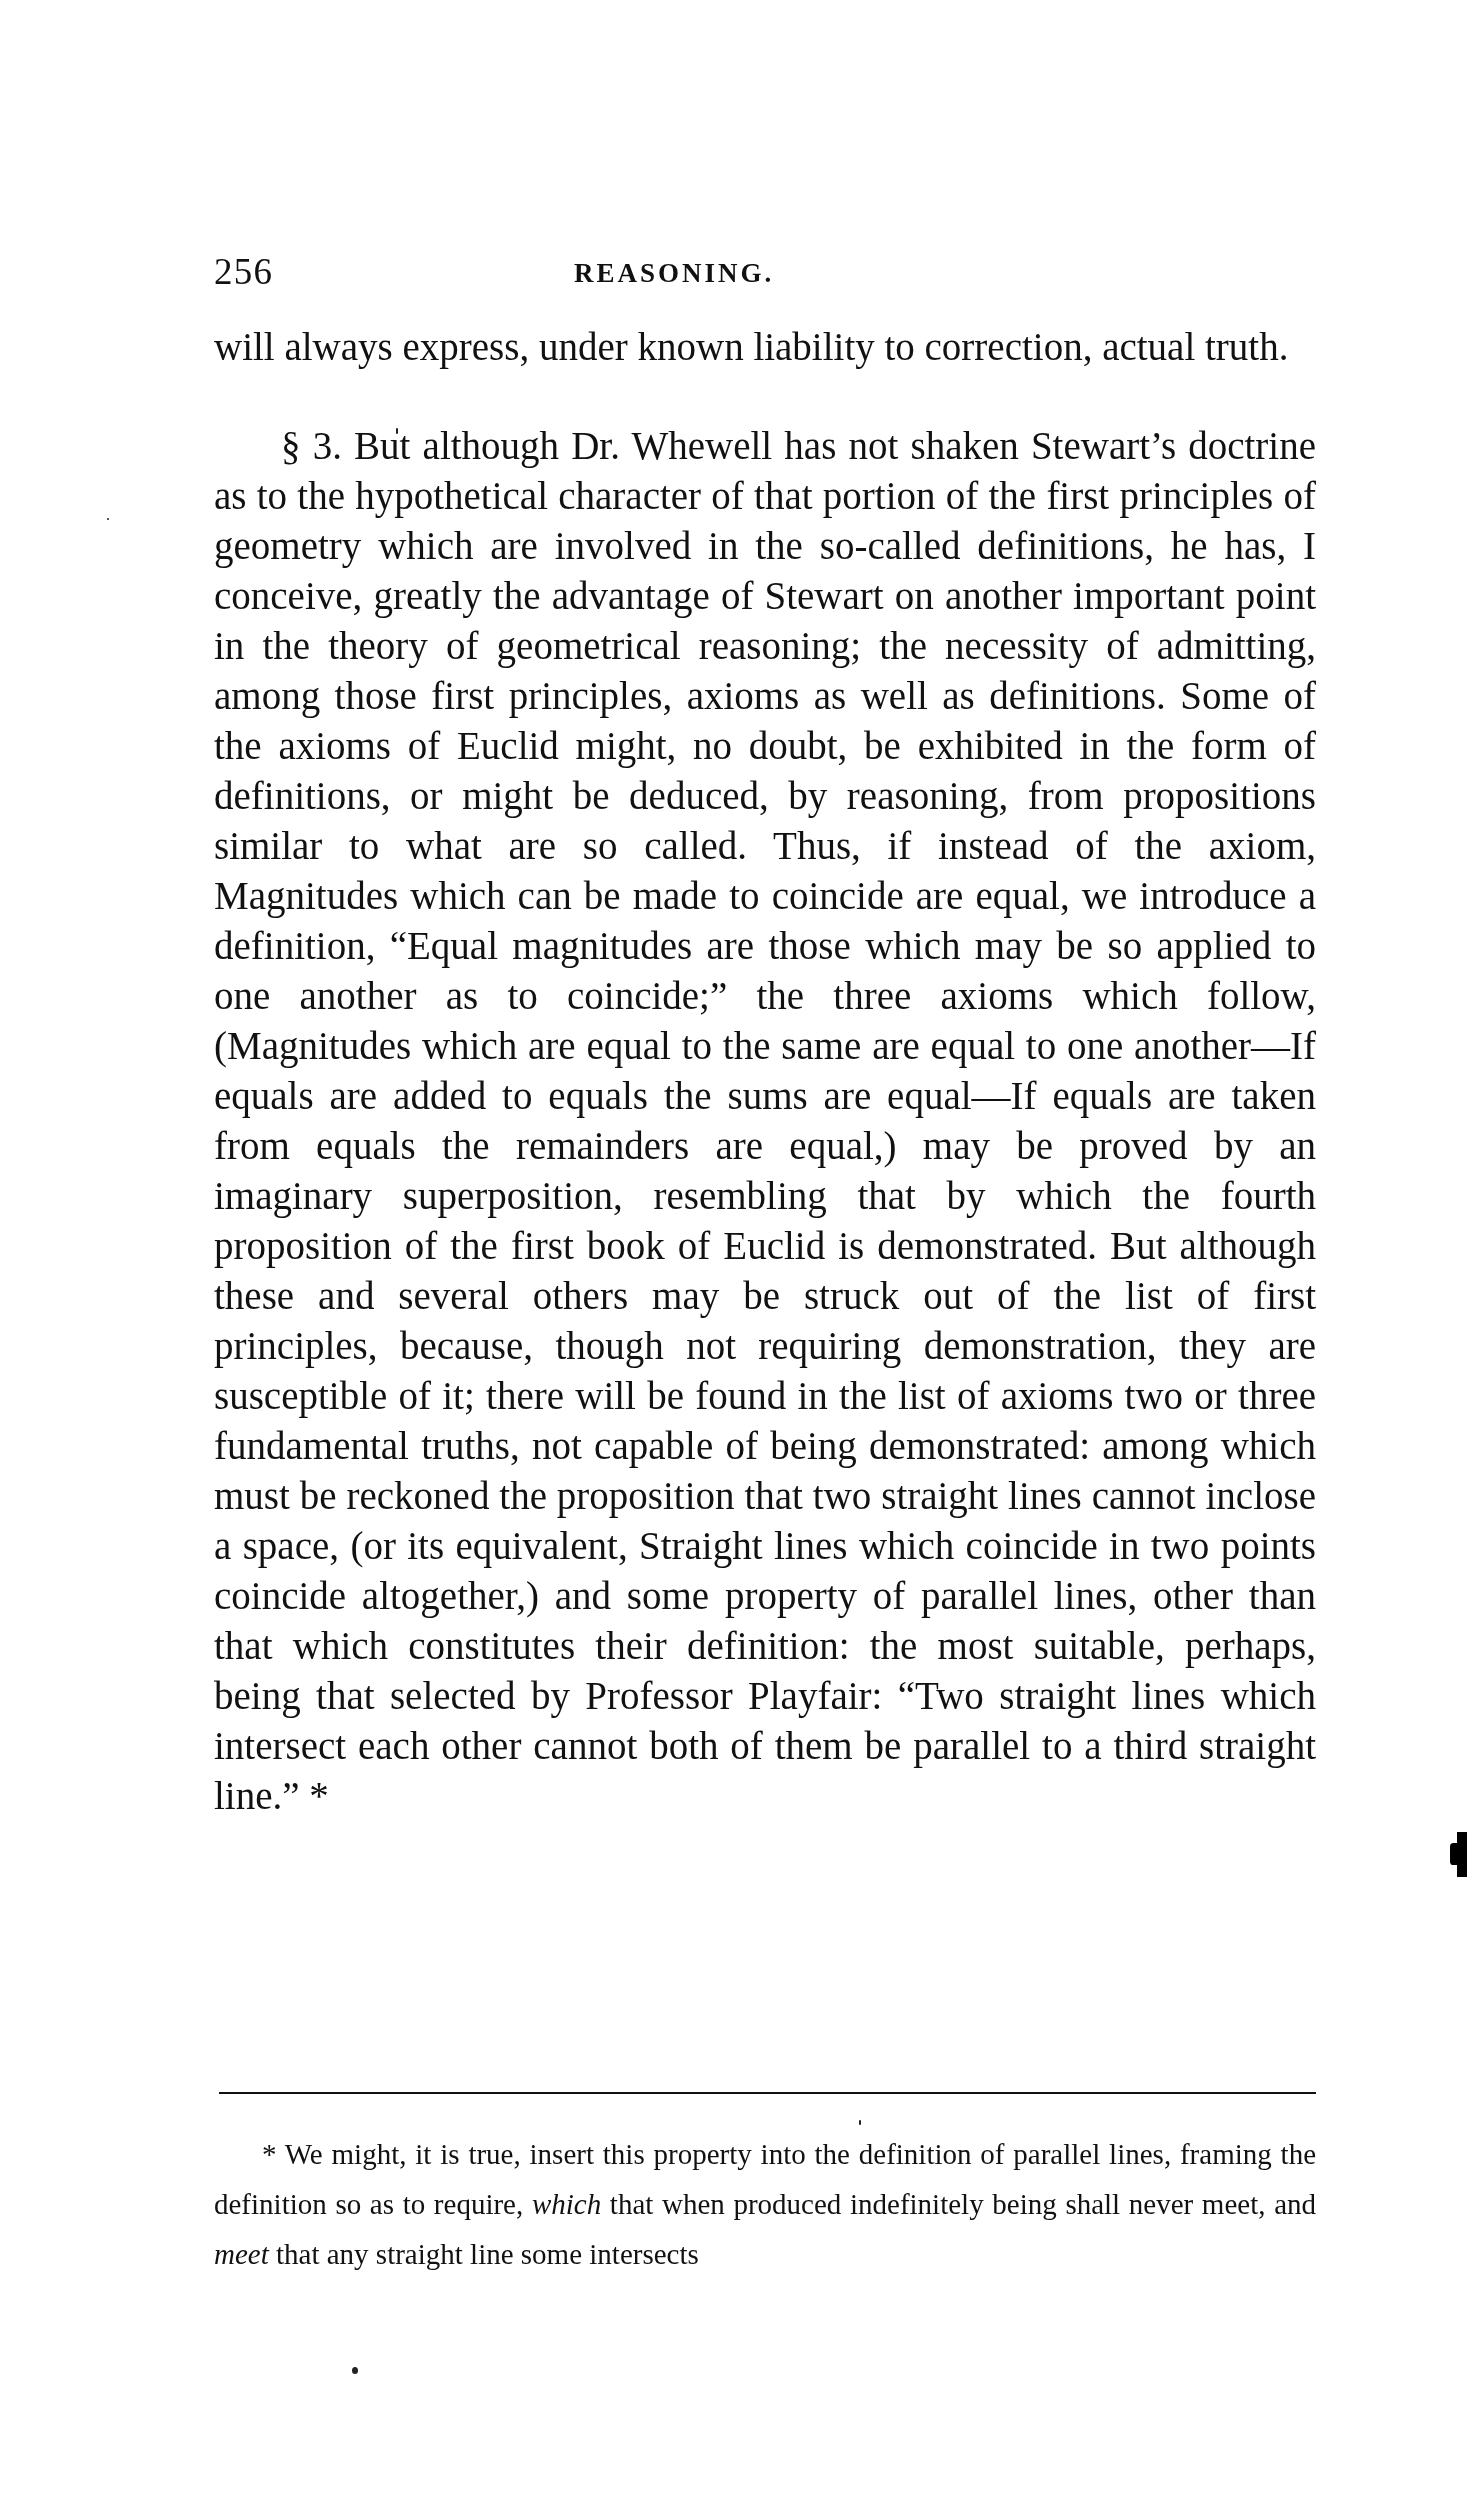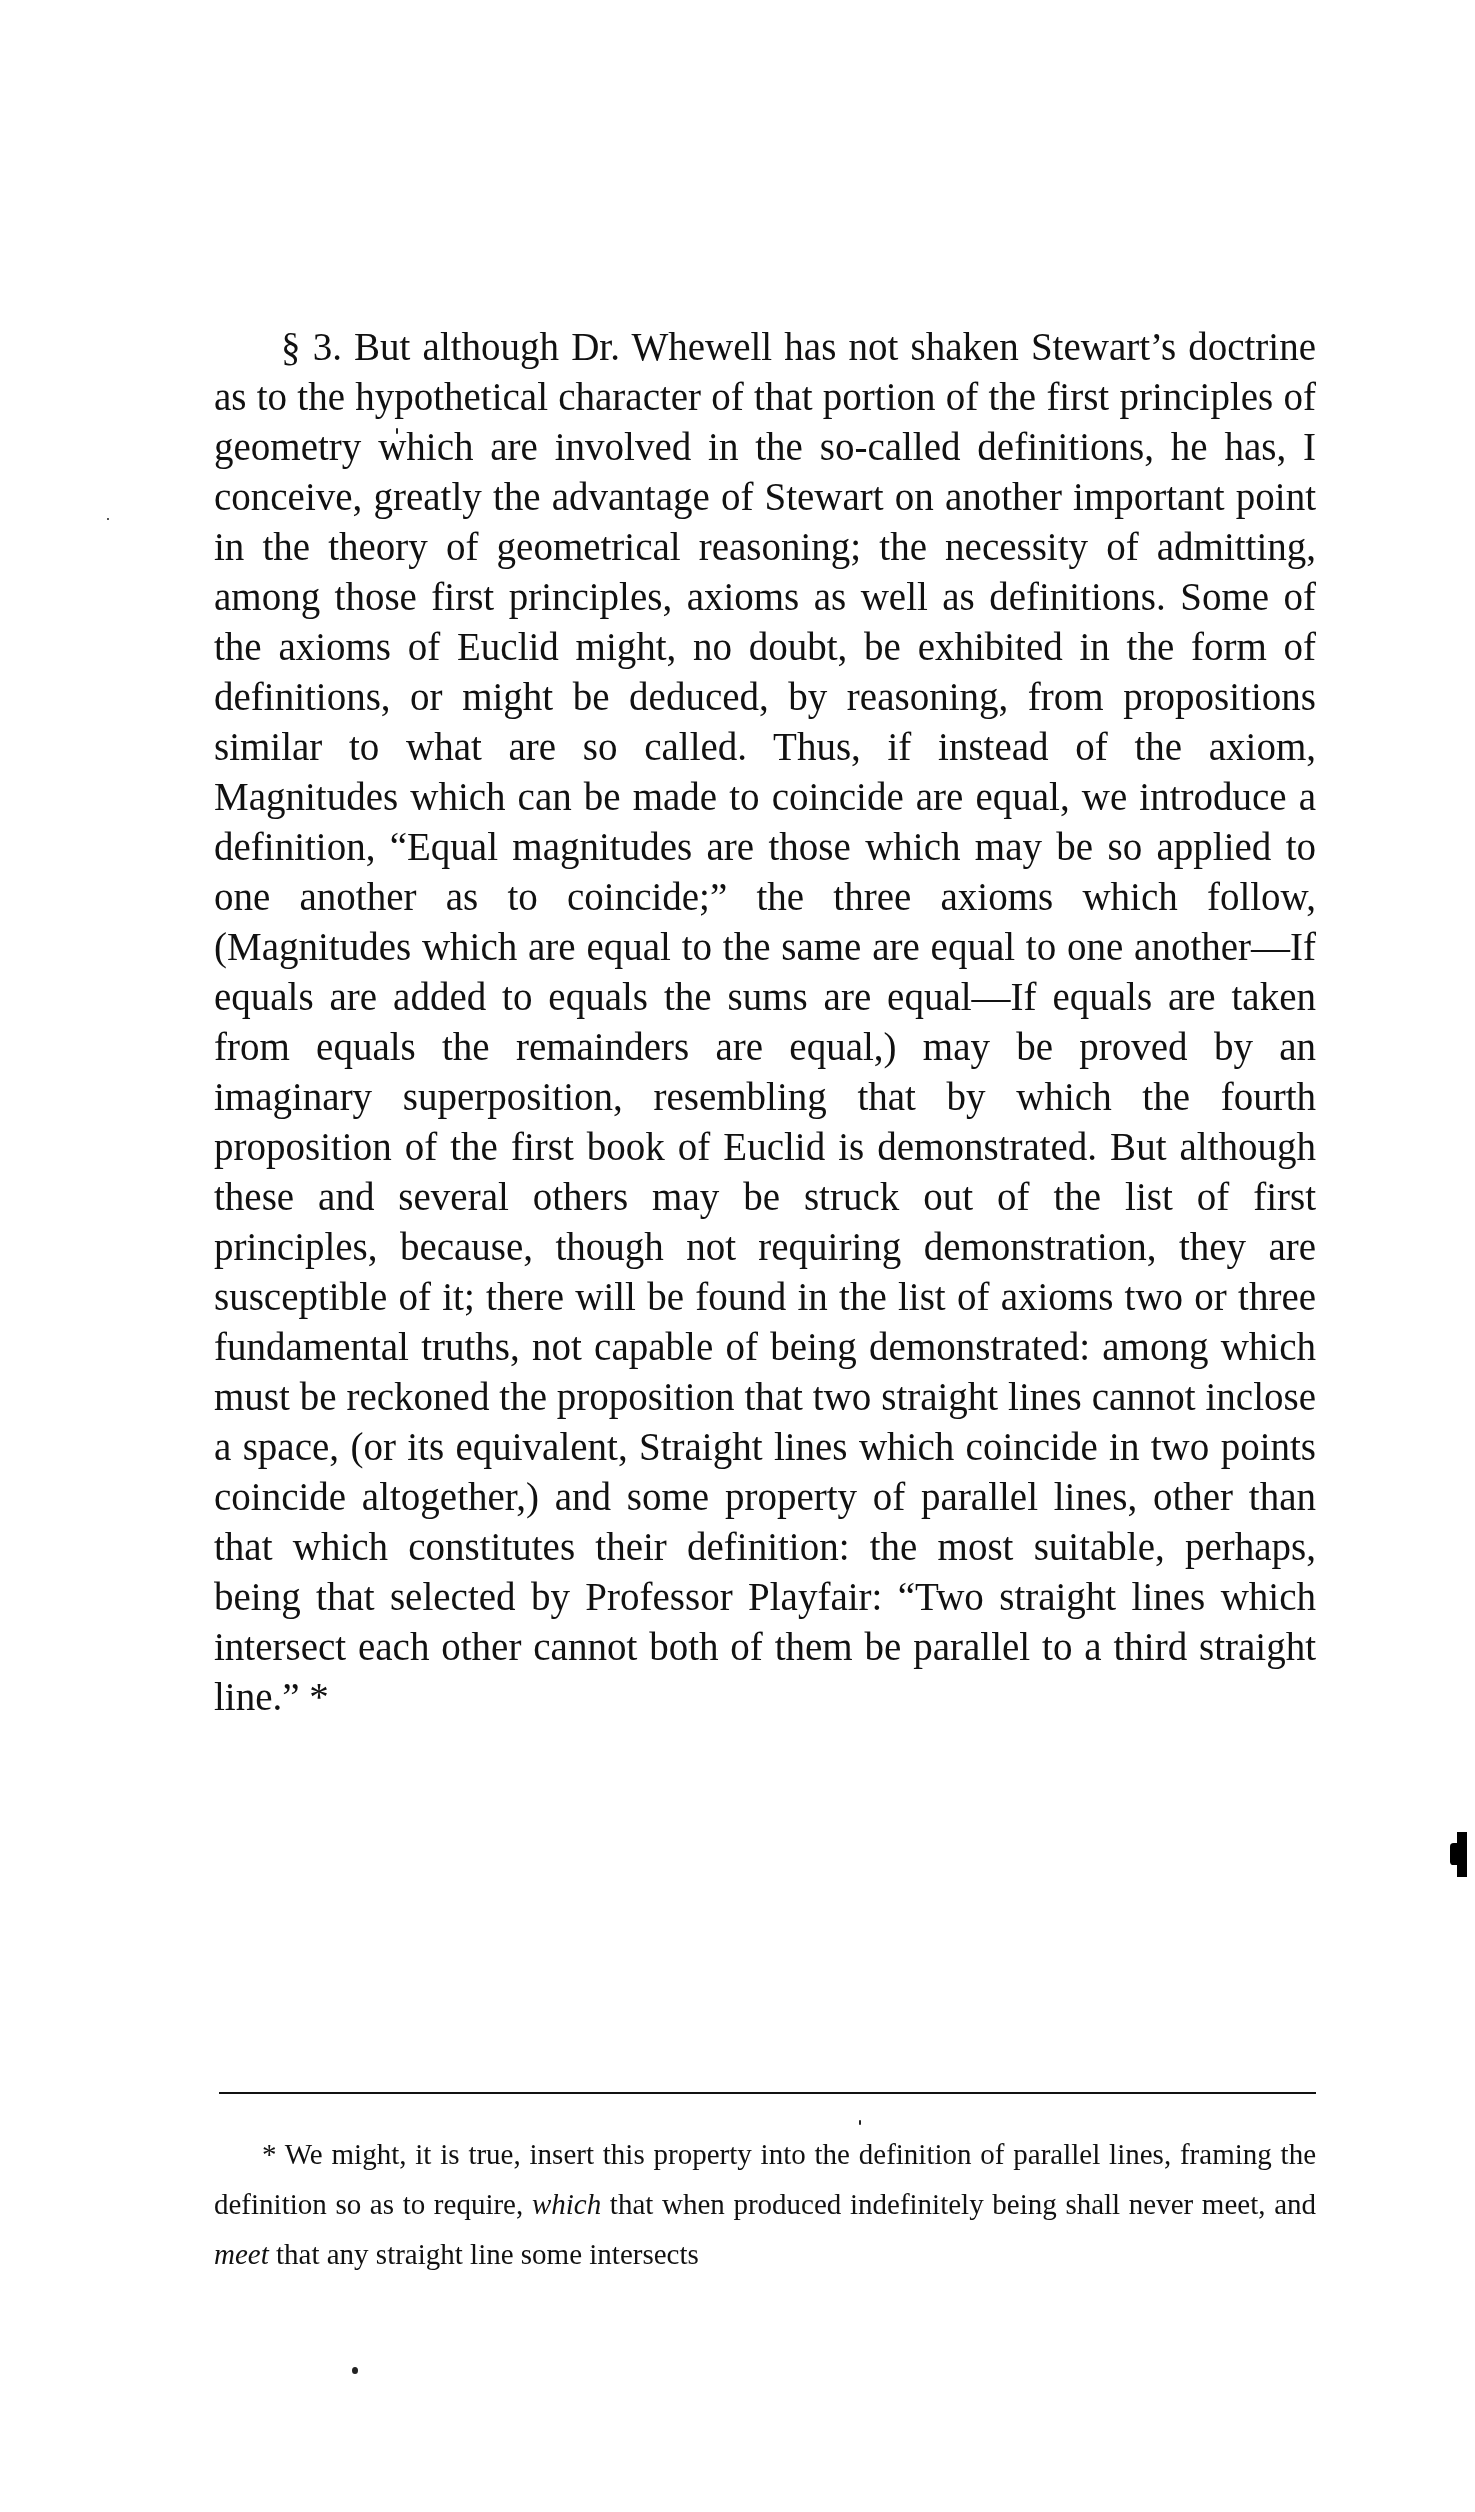--- a/index.html
+++ b/index.html
@@ -111,22 +111,27 @@
     .speck-1 { left: 396px; top: 428px; width: 2.4px; height: 6px; border-radius: 1.2px; }
     .speck-2 { left: 352px; top: 2367px; width: 6px; height: 7.1px; }
     .speck-3 { left: 859px; top: 2120px; width: 1.8px; height: 4.8px; border-radius: 1.2px; }
     .speck-4 { left: 107px; top: 518px; width: 1.8px; height: 1.8px; }
   </style>
 </head>
 <body>
 
 <div class="page">
 
+  <div class="running-head">
+    <span class="page-number">256</span>
+    <span class="running-title">REASONING.</span>
+  </div>
 
   <div class="body-text">
+    <p class="para-continued">will always express, under known liability to correction, actual truth.</p>
     <p class="para-indent">§ 3. But although Dr. Whewell has not shaken Stewart’s doctrine as to the hypothetical character of that portion of the first principles of geometry which are involved in the so-called definitions, he has, I conceive, greatly the advantage of Stewart on another important point in the theory of geometrical reasoning; the necessity of admitting, among those first principles, axioms as well as definitions. Some of the axioms of Euclid might, no doubt, be exhibited in the form of definitions, or might be deduced, by reasoning, from propositions similar to what are so called. Thus, if instead of the axiom, Magnitudes which can be made to coincide are equal, we introduce a definition, “Equal magnitudes are those which may be so applied to one another as to coincide;” the three axioms which follow, (Magnitudes which are equal to the same are equal to one another—If equals are added to equals the sums are equal—If equals are taken from equals the remainders are equal,) may be proved by an imaginary superposition, resembling that by which the fourth proposition of the first book of Euclid is demonstrated. But although these and several others may be struck out of the list of first principles, because, though not requiring demonstration, they are susceptible of it; there will be found in the list of axioms two or three fundamental truths, not capable of being demonstrated: among which must be reckoned the proposition that two straight lines cannot inclose a space, (or its equivalent, Straight lines which coincide in two points coincide altogether,) and some property of parallel lines, other than that which constitutes their definition: the most suitable, perhaps, being that selected by Professor Playfair: “Two straight lines which intersect each other cannot both of them be parallel to a third straight line.” *</p>
   </div>
 
   <div class="footnote-rule"></div>
 
   <div class="footnote">
     <span>*</span>
     <span>We might, it is true, insert this property into the definition of parallel lines, framing the definition so as to require, </span><em>which</em><span> that when produced indefinitely being shall never meet, and </span><em>meet</em><span> that any straight line some intersects</span>
   </div>
 

